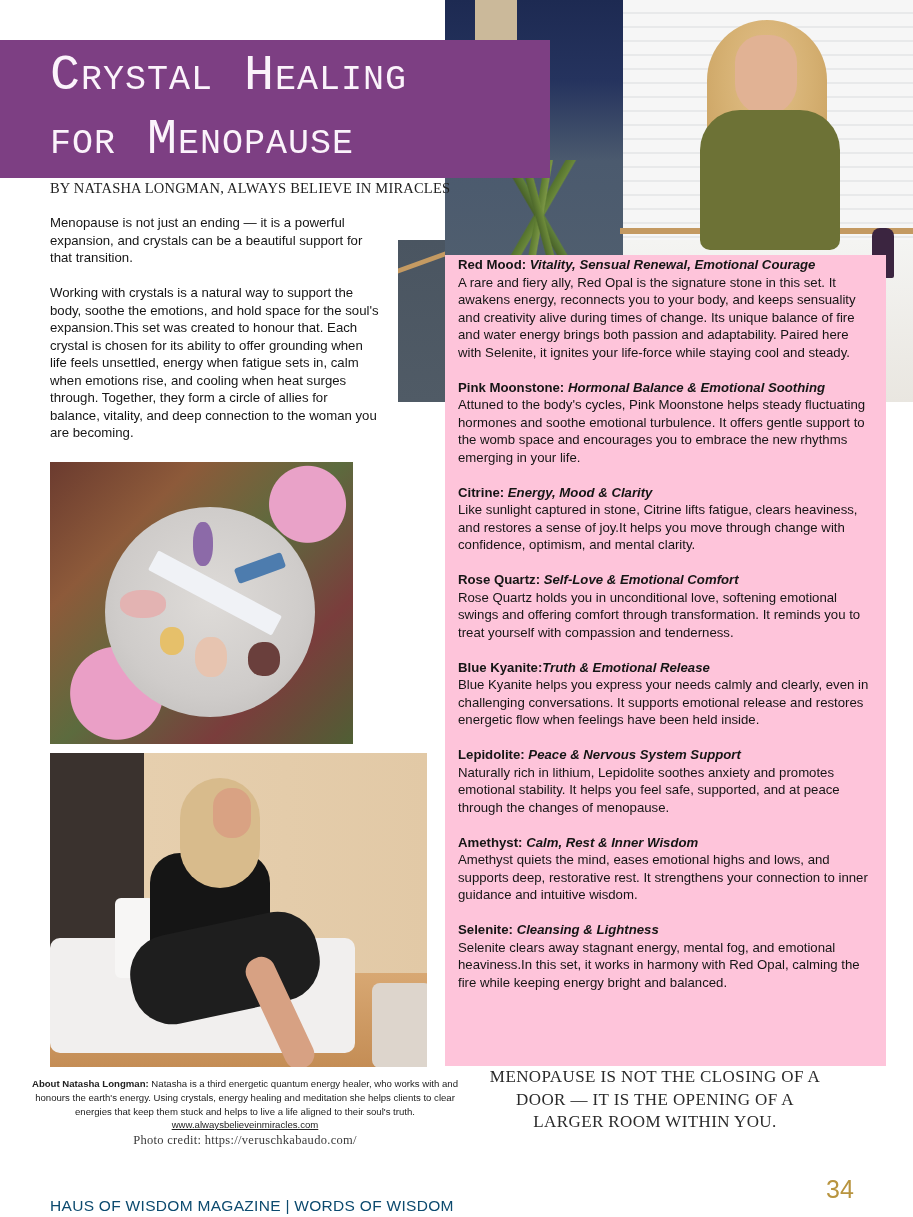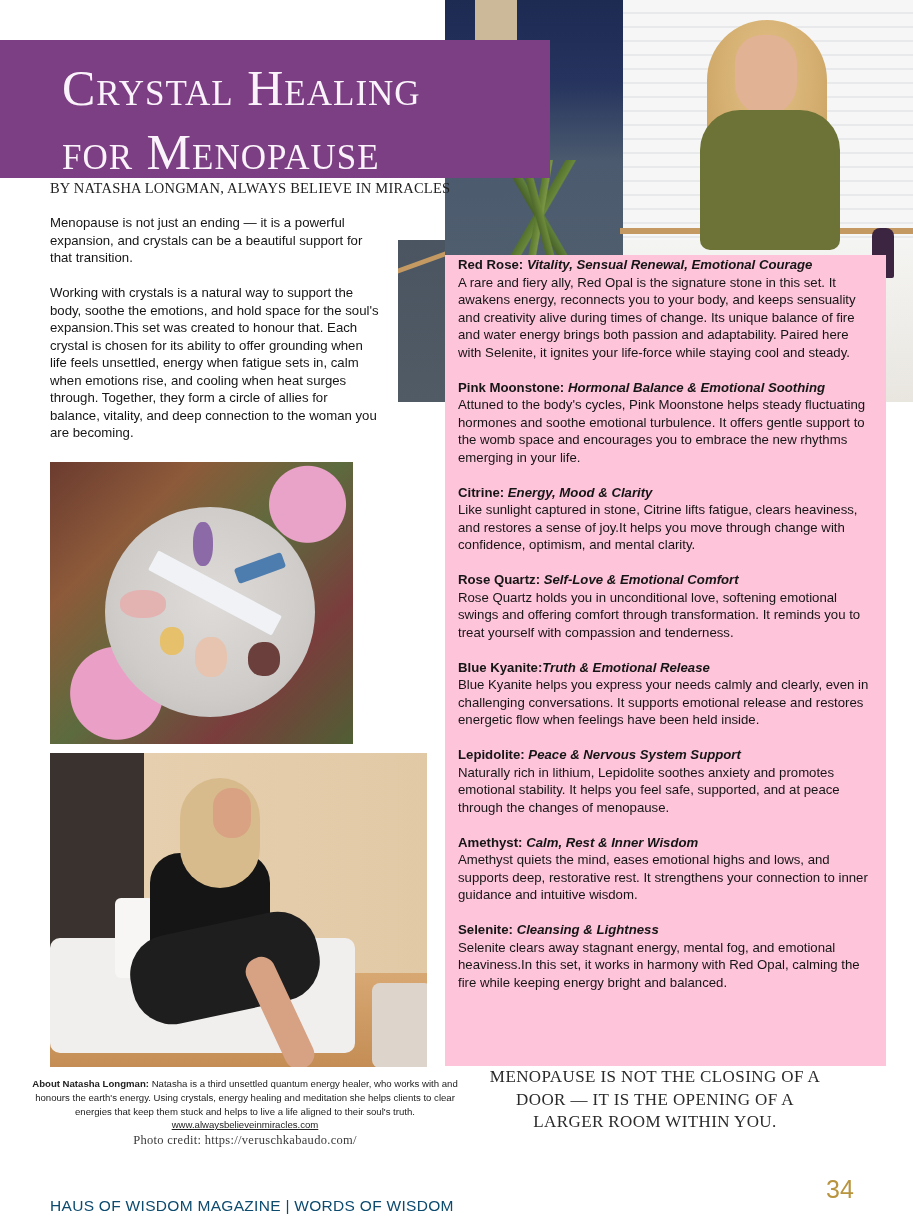--- a/index.html
+++ b/index.html
@@ -63,22 +63,22 @@
     content: ""; position: absolute; left: 0; top: 20px; width: 47px; height: 5px;
     background: #c49a62; transform: skewY(-20deg);
   }
 
   
   .title-banner {
     position: absolute; left: 0; top: 40px; width: 550px; height: 138px;
     background: #7d3f83;
   }
   .title-banner h1 {
-    margin: 12px; position: absolute; left: 50px; top: 4px;
-    font-family: Liberation Serif, serif; font-weight: normal;
+    margin: 0; position: absolute; left: 50px; top: 4px;
+    font-family: Liberation Mono, monospace; font-weight: normal;
     color: #fbf3fb; font-size: 50px; line-height: 64px; letter-spacing: 1px;
     font-variant: small-caps;
   }
   .byline {
     position: absolute; left: 50px; top: 180px;
     font-family: "Liberation Serif", serif; font-size: 14.5px; color: #222;
     letter-spacing: 0.2px; text-transform: uppercase; text-align: right;
   }
 
   
@@ -235,21 +235,21 @@
   <div class="pouf"></div>
   <div class="torso"></div>
   <div class="skirt"></div>
   <div class="leg"></div>
   <div class="hair"></div>
   <div class="face"></div>
 </div>
 
 <div class="crystal-box">
   <div class="crystal-item">
-    <span class="name">Red Rose: </span><span class="theme">Vitality, Sensual Renewal, Emotional Courage</span>
+    <span class="name">Red Mood: </span><span class="theme">Vitality, Sensual Renewal, Emotional Courage</span>
     <span class="desc">A rare and fiery ally, Red Opal is the signature stone in this set. It awakens energy, reconnects you to your body, and keeps sensuality and creativity alive during times of change. Its unique balance of fire and water energy brings both passion and adaptability. Paired here with Selenite, it ignites your life-force while staying cool and steady.</span>
   </div>
   <div class="crystal-item">
     <span class="name">Pink Moonstone: </span><span class="theme">Hormonal Balance &amp; Emotional Soothing</span>
     <span class="desc">Attuned to the body's cycles, Pink Moonstone helps steady fluctuating hormones and soothe emotional turbulence. It offers gentle support to the womb space and encourages you to embrace the new rhythms emerging in your life.</span>
   </div>
   <div class="crystal-item">
     <span class="name">Citrine: </span><span class="theme">Energy, Mood &amp; Clarity</span>
     <span class="desc">Like sunlight captured in stone, Citrine lifts fatigue, clears heaviness, and restores a sense of joy.It helps you move through change with confidence, optimism, and mental clarity.</span>
   </div>
@@ -269,21 +269,21 @@
     <span class="name">Amethyst: </span><span class="theme">Calm, Rest &amp; Inner Wisdom</span>
     <span class="desc">Amethyst quiets the mind, eases emotional highs and lows, and supports deep, restorative rest. It strengthens your connection to inner guidance and intuitive wisdom.</span>
   </div>
   <div class="crystal-item">
     <span class="name">Selenite: </span><span class="theme">Cleansing &amp; Lightness</span>
     <span class="desc">Selenite clears away stagnant energy, mental fog, and emotional heaviness.In this set, it works in harmony with Red Opal, calming the fire while keeping energy bright and balanced.</span>
   </div>
 </div>
 
 <div class="about">
-  <b>About Natasha Longman:</b><span> Natasha is a third unsettled quantum energy healer, who works with and honours the earth's energy. Using crystals, energy healing and meditation she helps clients to clear energies that keep them stuck and helps to live a life aligned to their soul's truth.</span>
+  <b>About Natasha Longman:</b><span> Natasha is a third energetic quantum energy healer, who works with and honours the earth's energy. Using crystals, energy healing and meditation she helps clients to clear energies that keep them stuck and helps to live a life aligned to their soul's truth.</span>
   <a class="link">www.alwaysbelieveinmiracles.com</a>
   <span class="credit">Photo credit: https://veruschkabaudo.com/</span>
 </div>
 
 <div class="pull-quote">Menopause is not the closing of a door — it is the opening of a larger room within you.</div>
 
 <div class="footer-left">HAUS OF WISDOM MAGAZINE  | WORDS OF WISDOM</div>
 <div class="page-number">34</div>
 
 </body></html>

